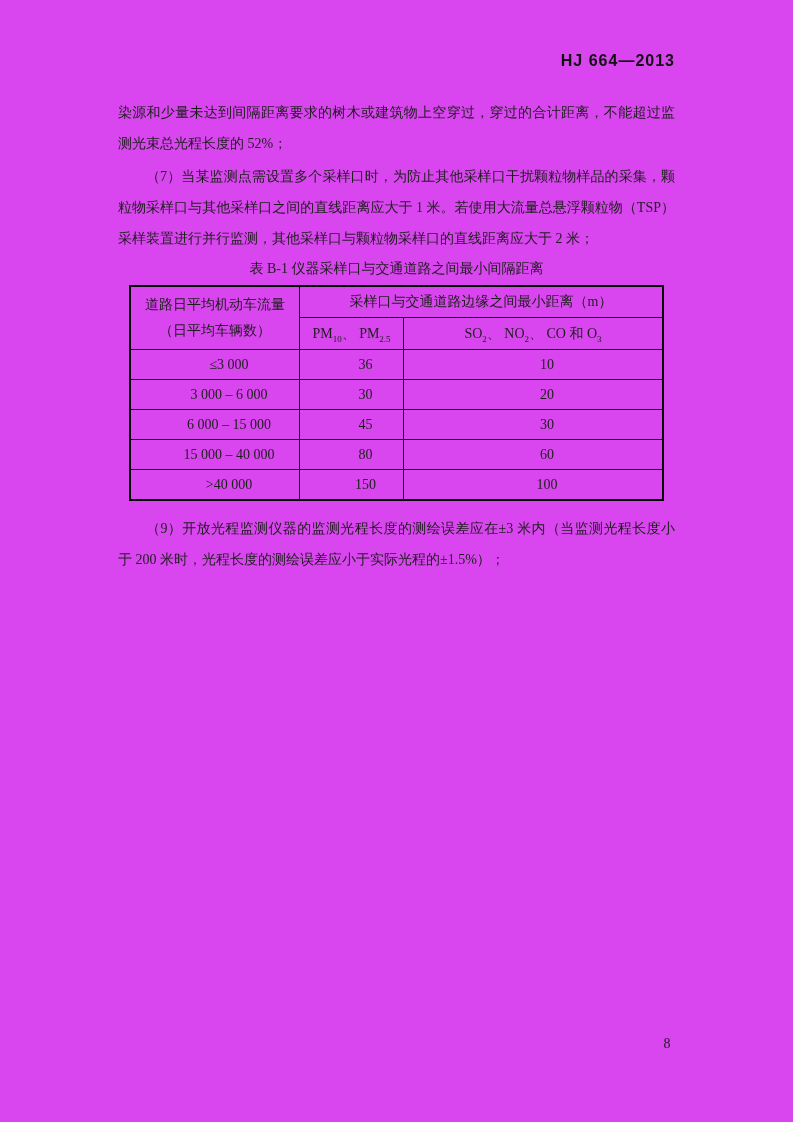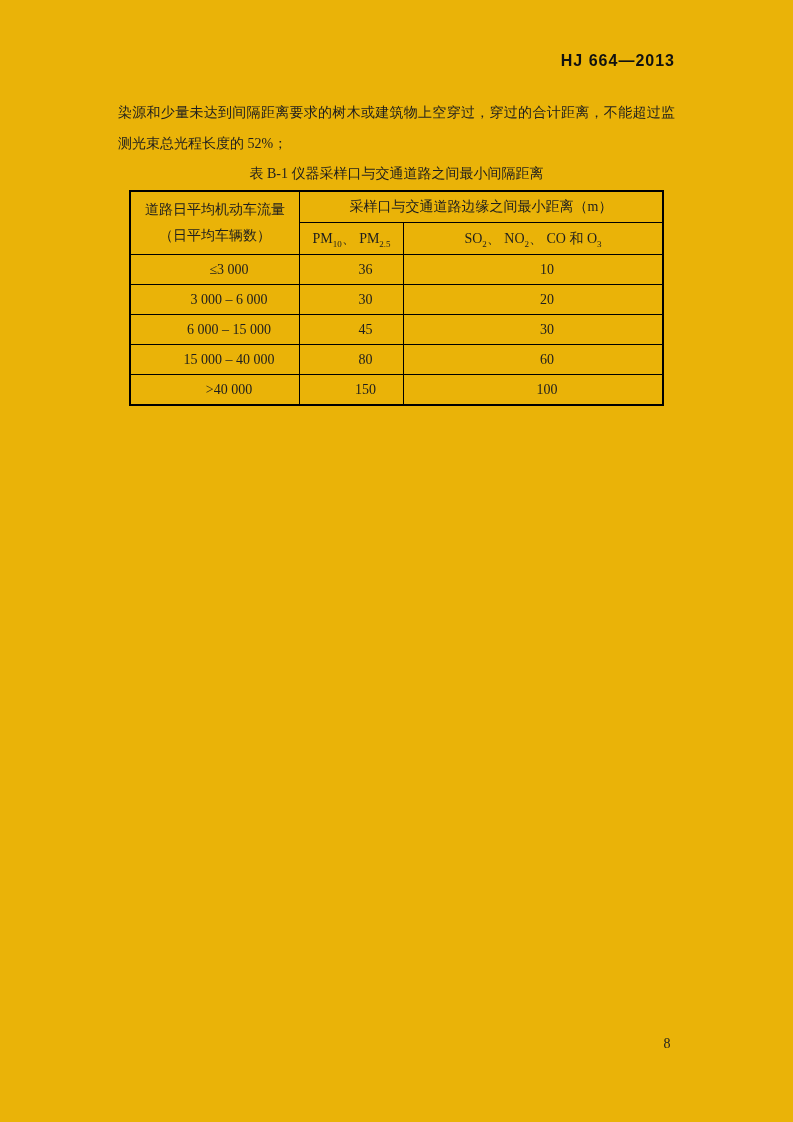--- a/index.html
+++ b/index.html
@@ -4,21 +4,21 @@
 <style>
   html, body {
     margin: 0;
     padding: 0;
     background: #ffffff;
   }
   .page {
     position: relative;
     width: 793px;
     height: 1122px;
-    background: #eab308;
+    background: #d946ef;
     overflow: hidden;
     font-family: "Liberation Serif", "DejaVu Serif", serif;
     color: #1e1e1e;
   }
   .content {
     position: absolute;
     left: 118px;
     top: 0;
     width: 557px;
   }
@@ -89,20 +89,21 @@
 </head>
 <body>
 
 <div class="page">
   <div class="content">
 
     <div class="doc-header">HJ 664—2013</div>
 
     <div class="body-text">
       <p>染源和少量未达到间隔距离要求的树木或建筑物上空穿过，穿过的合计距离，不能超过监测光束总光程长度的 52%；</p>
+      <p class="indent">（7）当某监测点需设置多个采样口时，为防止其他采样口干扰颗粒物样品的采集，颗粒物采样口与其他采样口之间的直线距离应大于 1 米。若使用大流量总悬浮颗粒物（TSP）采样装置进行并行监测，其他采样口与颗粒物采样口的直线距离应大于 2 米；</p>
     </div>
 
     <div class="table-caption">表 B-1 仪器采样口与交通道路之间最小间隔距离</div>
 
     <table class="distance-table">
       <tbody>
           <tr class="hdr-span">
         <td class="col-traffic" rowspan="2">
           <div class="row-header-line">道路日平均机动车流量</div>
           <div class="row-header-line">（日平均车辆数）</div>
@@ -135,18 +136,19 @@
       </tr>
       <tr class="body-row">
         <td>&gt;40 000</td>
         <td>150</td>
         <td>100</td>
       </tr>
     </tbody>
       </table>
 
     <div class="body-text after-table">
+      <p class="indent">（9）开放光程监测仪器的监测光程长度的测绘误差应在±3 米内（当监测光程长度小于 200 米时，光程长度的测绘误差应小于实际光程的±1.5%）；</p>
     </div>
 
   </div>
 
   <div class="page-number">8</div>
 </div>
 
 </body></html>

